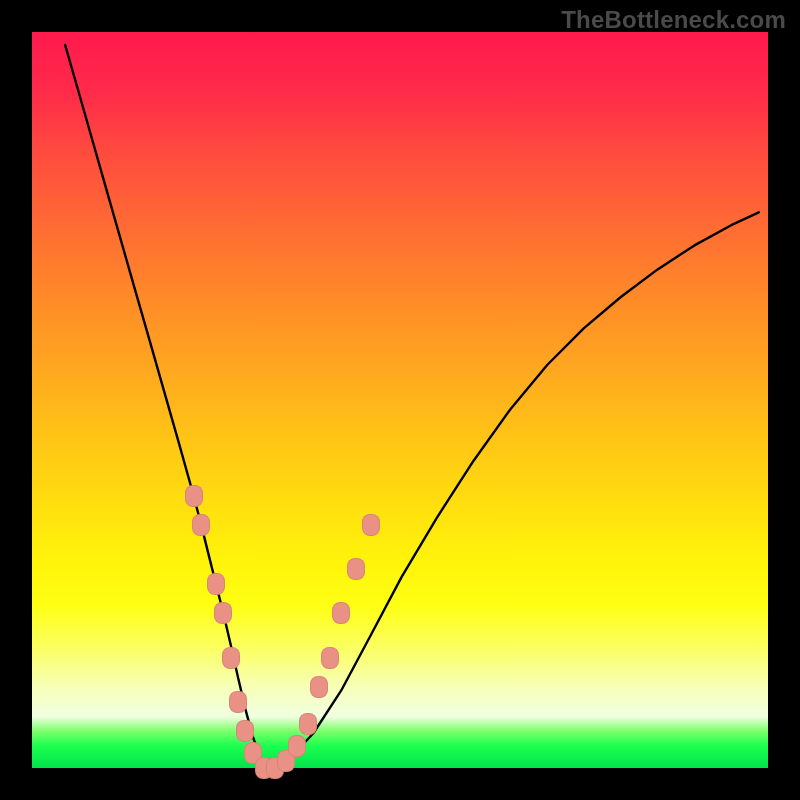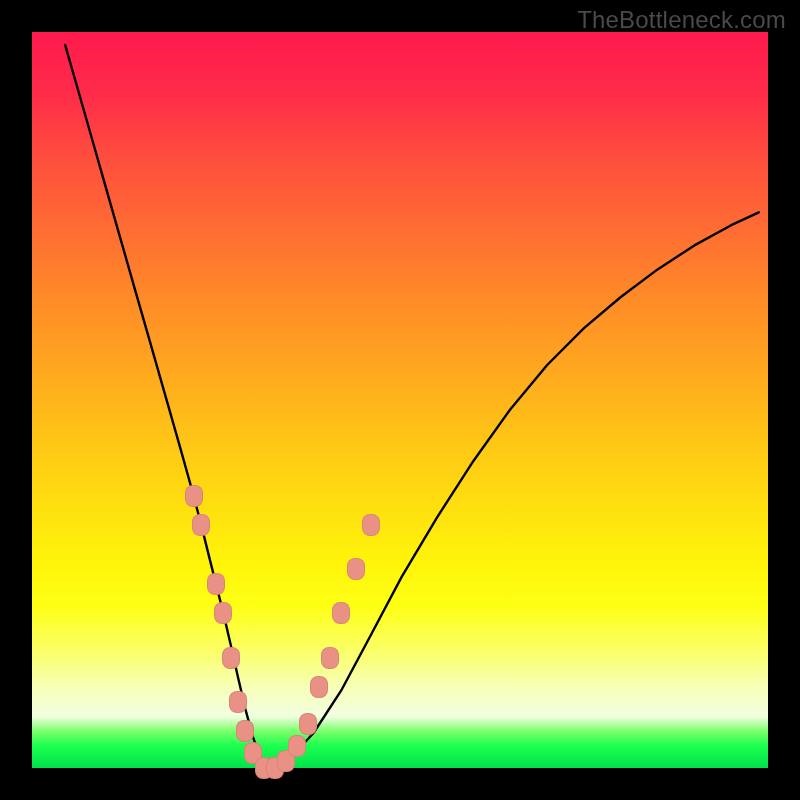--- a/index.html
+++ b/index.html
@@ -18,21 +18,21 @@
     #fff40a 72%,
     #feff14 78%,
     #fbff66 84%,
     #f7ffb8 89%,
     #f1ffe0 93%,
     #7aff6a 95%,
     #1dff4f 97%,
     #00e24a 100%);
 }
 .watermark{position:absolute;top:6px;right:14px;
-  font-family:Arial,Helvetica,sans-serif;font-size:24px;font-weight:400;
+  font-family:Arial,Helvetica,sans-serif;font-size:24px;font-weight:700;
   color:#4a4a4a;letter-spacing:.2px}
 svg.curves{position:absolute;top:0;left:0;width:736px;height:736px;pointer-events:none}
 .dots{position:absolute;top:0;left:0;width:736px;height:736px;pointer-events:none}
 .dot{position:absolute;width:18px;height:22px;margin-left:-9px;margin-top:-11px;
   background:#ea9185;border-radius:8px;border:1px solid rgba(0,0,0,.08)}
 </style>
 </head>
 <body>
 
 <div class="frame">

